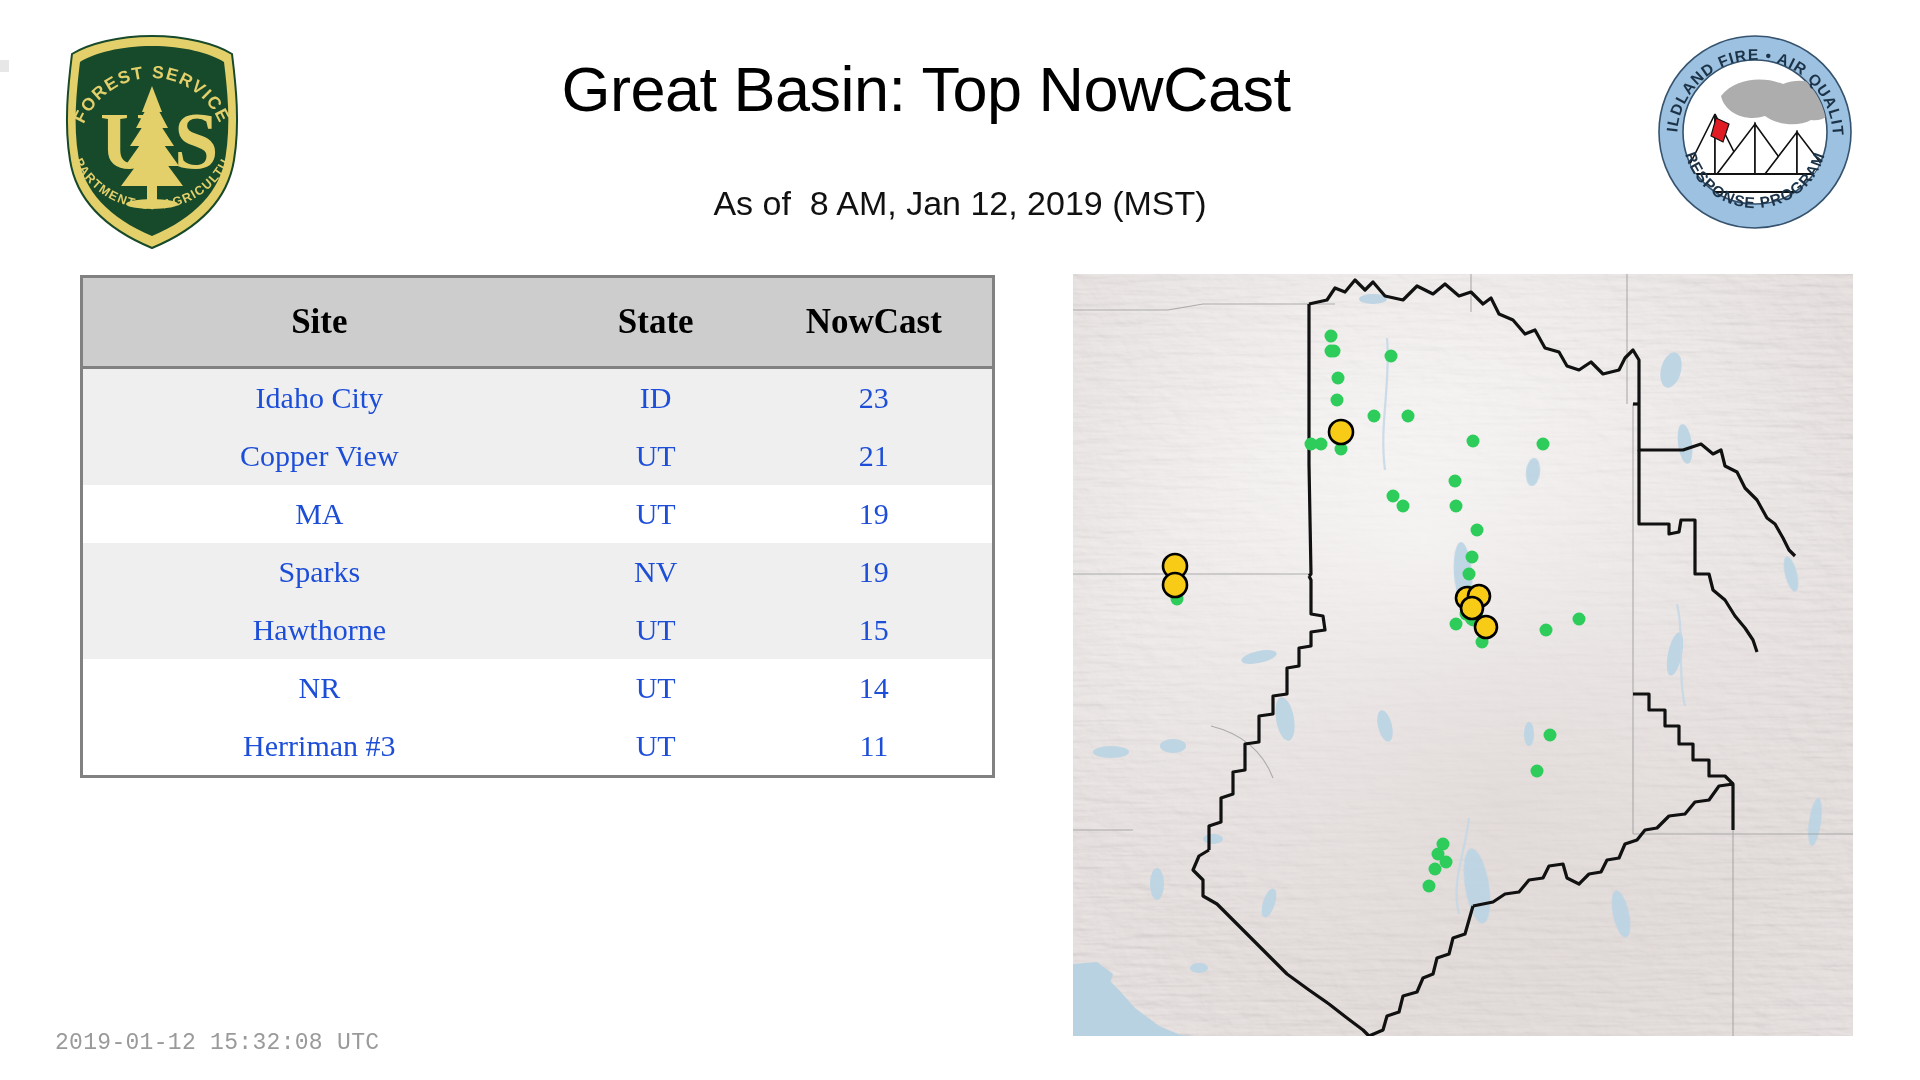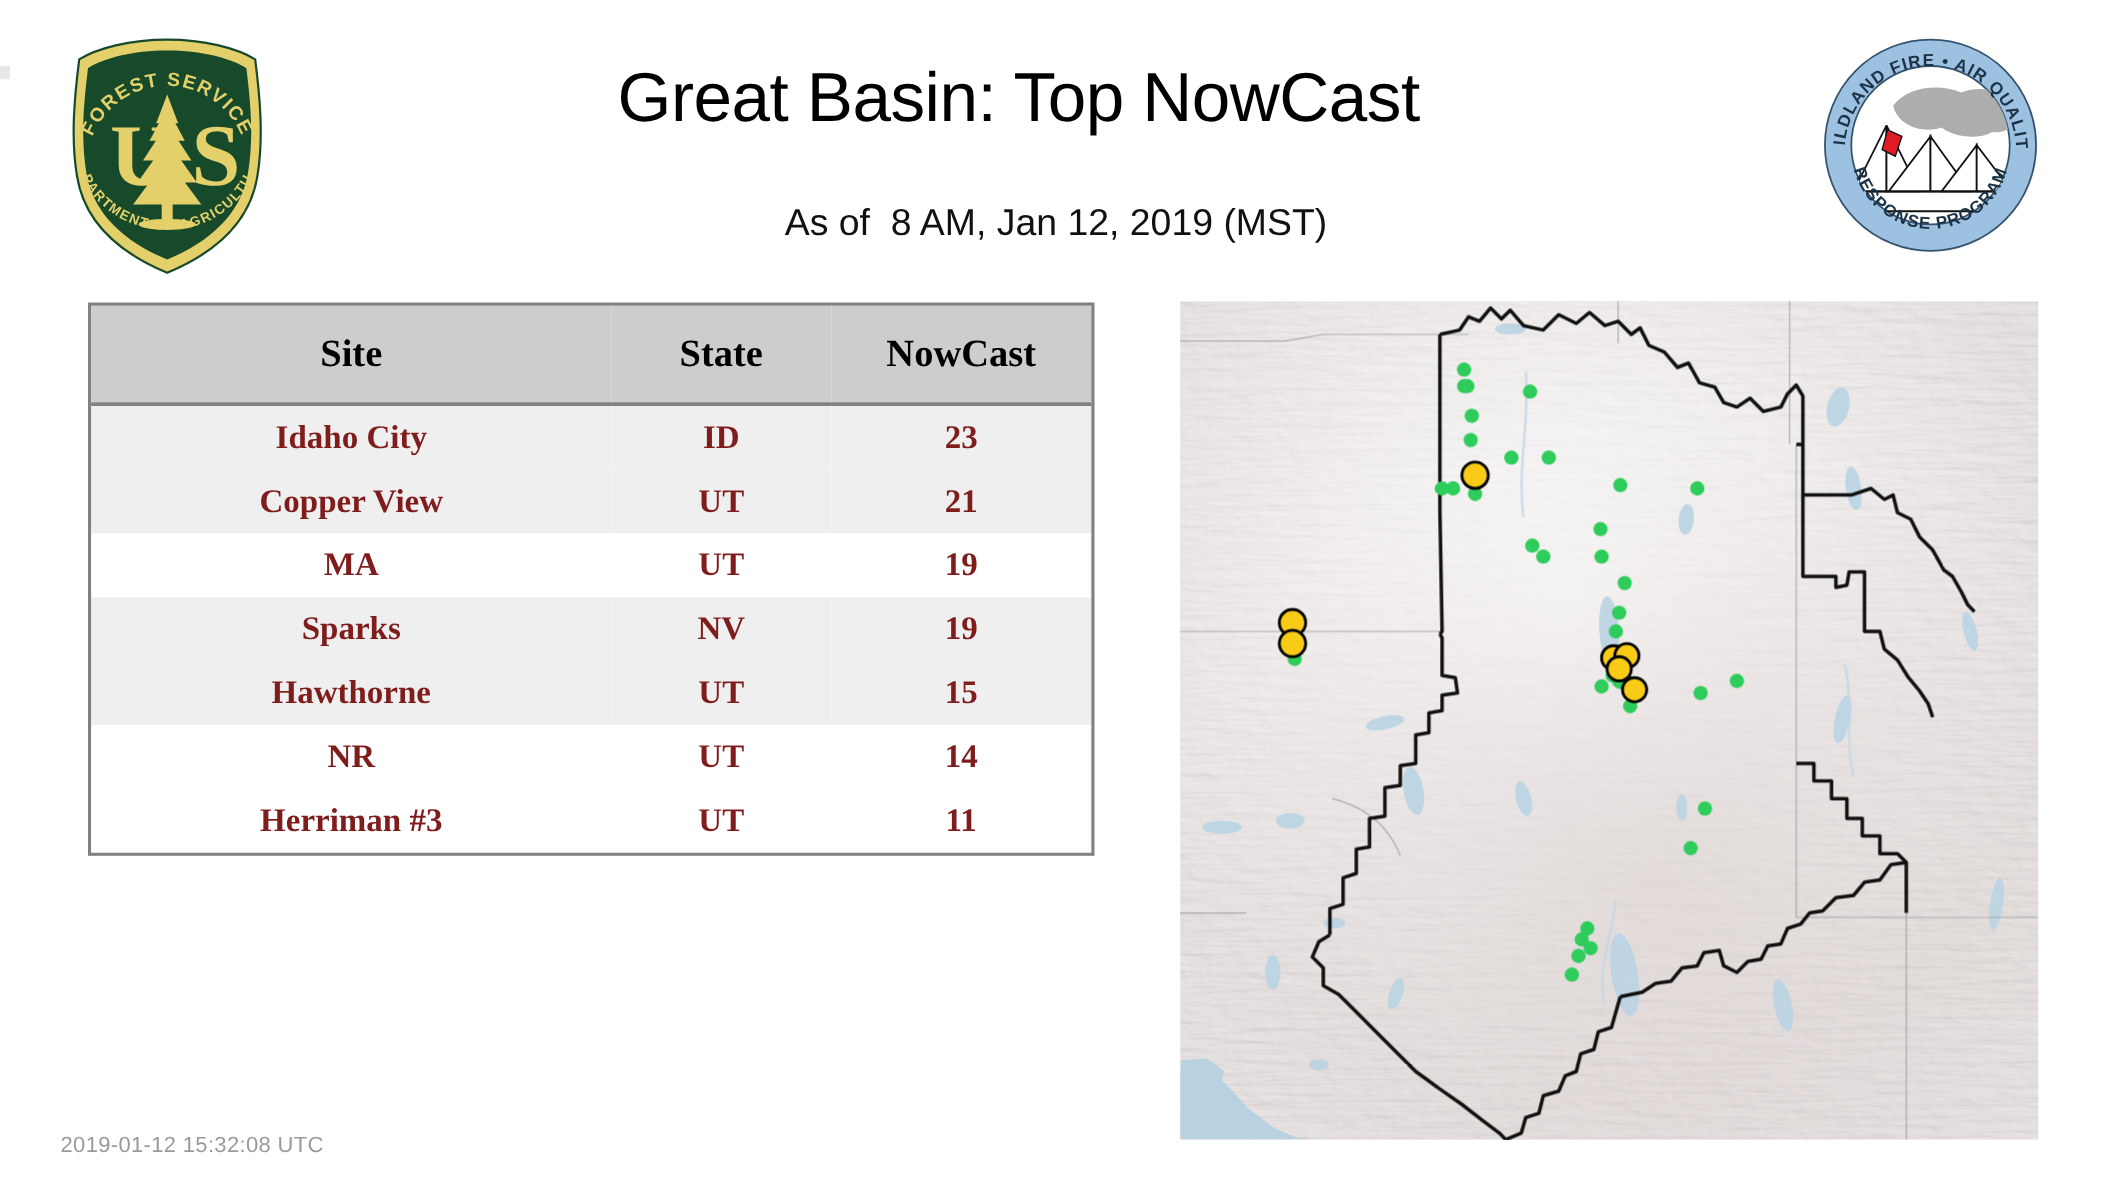--- a/index.html
+++ b/index.html
@@ -39,38 +39,38 @@
   }
   table.nowcast col.c-site{width:52%;}
   table.nowcast col.c-state{width:22%;}
   table.nowcast col.c-now{width:26%;}
   table.nowcast thead th{
     background:#cdcdcd; color:#000; font-weight:700; font-size:35px;
     height:88px; text-align:center; vertical-align:middle;
     border-bottom:3px solid #818181; padding:0;margin-top:48px;
   }
   table.nowcast tbody td{
-    font-size:30px; font-weight:700; color:#7f1d1d;
+    font-size:30px; font-weight:400; color:#1d4ed8;
     height:58px; text-align:center; vertical-align:middle; padding:0;
     border:none;
   }
   table.nowcast tbody tr.odd td{background:#efefef;}
   table.nowcast tbody tr.even td{background:#ffffff;}
 
   
   #map-panel{
     position:absolute; left:1073px; top:274px; width:780px; height:762px;
     overflow:hidden; background:#e9e4e3;
   }
   #map-svg{position:absolute;left:0;top:0;width:780px;height:762px;display:block;}
 
   
   #footer-timestamp{
     position:absolute; left:55px; top:1030px;
-    font-size:20px; color:#9a9a9a; font-family:Liberation Sans, sans-serif;
+    font-size:23px; color:#9a9a9a; font-family:Liberation Mono, monospace;
     letter-spacing:0.3px;
   }
   
   #edge-notch{position:absolute;left:0;top:60px;width:9px;height:12px;background:#e7e7e7;}
 </style>
 </head>
 <body>
 
 <div id="edge-notch"></div>
 

